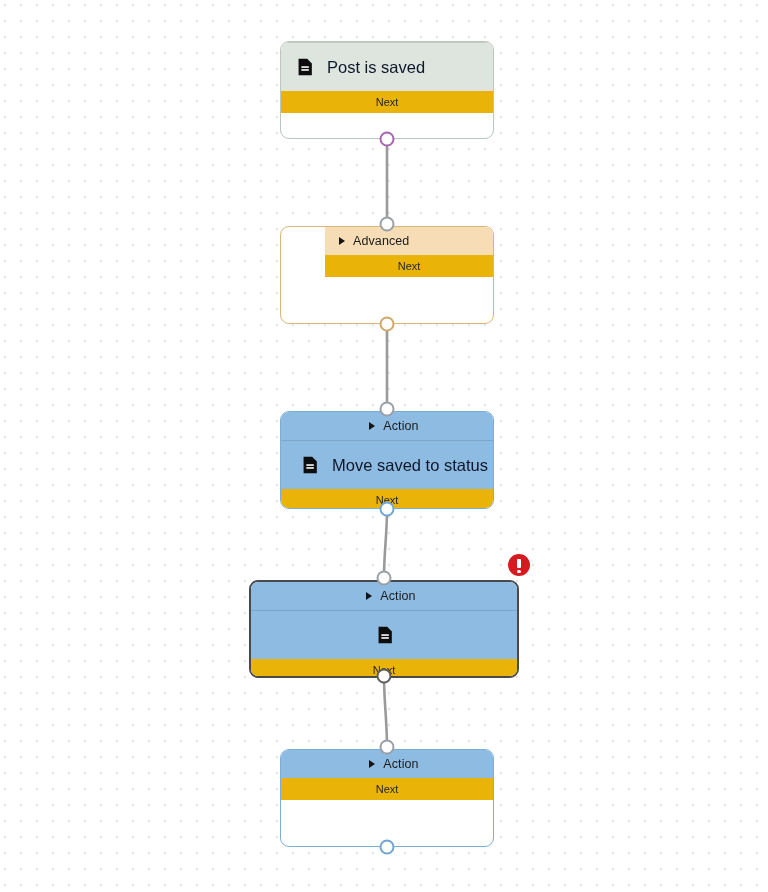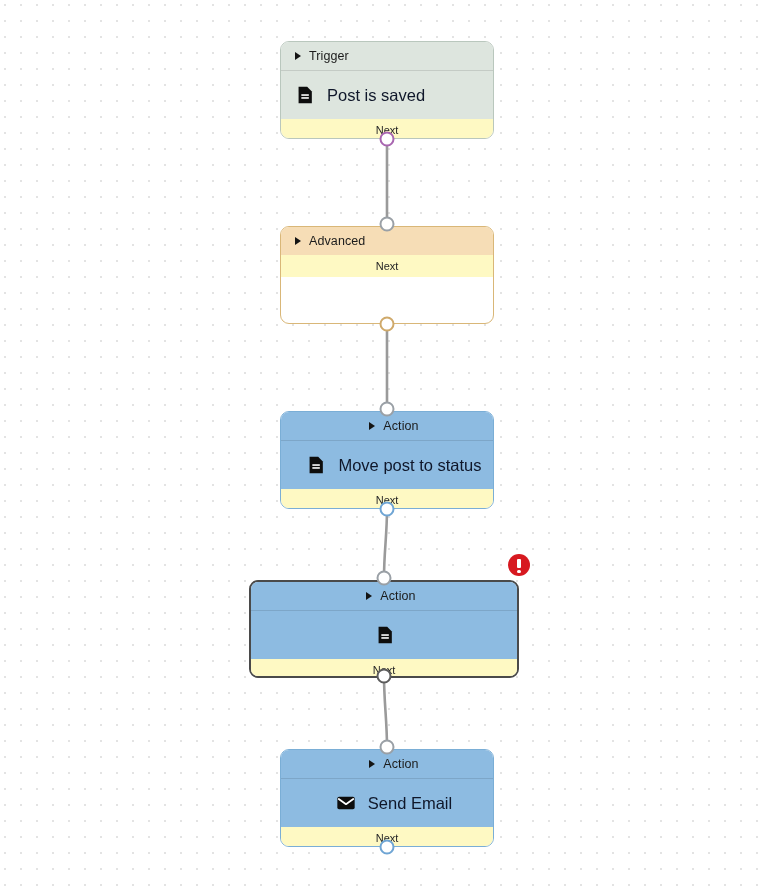--- a/index.html
+++ b/index.html
@@ -37,21 +37,21 @@
   
   .node {
     position: absolute;
     box-sizing: border-box;
     border-radius: 9px;
     background: #ffffff;
     overflow: hidden;
     z-index: 3;
   }
   .node.theme-trigger  { border: 1px solid #b9c7bd; }
-  .node.theme-advanced { border: 1px solid #d9b778; }
+  .node.theme-advanced { border: 1px solid #d9b778; padding-left: 44px; }
   .node.theme-action   { border: 1px solid #7aaed6; }
   .node.selected {
     border: 2px solid #4a4a4a;
     z-index: 4;
   }
 
   .node-header {
     display: flex;
     align-items: center;
     height: 28px;
@@ -81,21 +81,21 @@
   }
   .node-body .bicon {
     width: 20px; height: 20px;
     margin-right: 12px;
     flex: 0 0 20px;
     display: block;
   }
 
   .node-footer {
     height: 22px;
-    background: #fef9c3;
+    background: #eab308;
     display: flex;
     align-items: center;
     justify-content: center;
     font-size: 11px;
     color: #262626;
   }
 
   
   .theme-trigger  .node-header, .theme-trigger  .node-body  { background: #dde5de; }
   .theme-advanced .node-header, .theme-advanced .node-body  { background: #f6ddb6; }
@@ -152,24 +152,20 @@
 
   <svg id="edges" viewBox="0 0 768 892" width="768" height="892">
       <path d="M387,139 C387,175 387,190 387,224" fill="none" stroke="#9a9a9a" stroke-width="2.6" stroke-linecap="round"></path>
       <path d="M387,324 C387,360 387,375 387,409" fill="none" stroke="#9a9a9a" stroke-width="2.6" stroke-linecap="round"></path>
       <path d="M387,509 C387,535 384,552 384,578" fill="none" stroke="#9a9a9a" stroke-width="2.6" stroke-linecap="round"></path>
       <path d="M384,676 C384,702 387,721 387,747" fill="none" stroke="#9a9a9a" stroke-width="2.6" stroke-linecap="round"></path>
     </svg>
 
   <div id="node-layer">
       <div class="node theme-trigger" style="left: 280px; top: 41px; width: 214px; height: 98px;">
-        <div class="node-header">
-          <span class="tri"></span>
-          <span>Trigger</span>
-        </div>
         <div class="node-body">
           <svg class="bicon" viewBox="0 0 24 24">
             <path d="M4.3 2.2 H14.6 L20.2 7.8 V21.8 H4.3 Z" fill="#0d0d0d"></path>
             <path d="M14.6 2.2 V7.8 H20.2" fill="#ffffff" opacity="0"></path>
             <rect x="7.6" y="11.1" width="9" height="1.9" fill="#ffffff"></rect>
             <rect x="7.6" y="14.6" width="9" height="1.9" fill="#ffffff"></rect>
           </svg>
           <span>Post is saved</span>
         </div>
         <div class="node-footer">
@@ -190,21 +186,21 @@
           <span class="tri"></span>
           <span>Action</span>
         </div>
         <div class="node-body">
           <svg class="bicon" viewBox="0 0 24 24">
             <path d="M4.3 2.2 H14.6 L20.2 7.8 V21.8 H4.3 Z" fill="#0d0d0d"></path>
             <path d="M14.6 2.2 V7.8 H20.2" fill="#ffffff" opacity="0"></path>
             <rect x="7.6" y="11.1" width="9" height="1.9" fill="#ffffff"></rect>
             <rect x="7.6" y="14.6" width="9" height="1.9" fill="#ffffff"></rect>
           </svg>
-          <span>Move post to status</span>
+          <span>Move saved to status</span>
         </div>
         <div class="node-footer">
           <span>Next</span>
         </div>
       </div>
       <div class="node theme-action selected" style="left: 249px; top: 580px; width: 270px; height: 98px;">
         <div class="node-header">
           <span class="tri"></span>
           <span>Action</span>
         </div>
@@ -217,27 +213,20 @@
           </svg>
         </div>
         <div class="node-footer">
           <span>Next</span>
         </div>
       </div>
       <div class="node theme-action" style="left: 280px; top: 749px; width: 214px; height: 98px;">
         <div class="node-header">
           <span class="tri"></span>
           <span>Action</span>
-        </div>
-        <div class="node-body">
-          <svg class="bicon" viewBox="0 0 24 24">
-            <rect x="1.6" y="4.6" width="20.8" height="15" rx="2.1" fill="#0d0d0d"></rect>
-            <path d="M3.3 7.1 L12 13.4 L20.7 7.1" fill="none" stroke="#ffffff" stroke-width="2.1" stroke-linecap="round" stroke-linejoin="round"></path>
-          </svg>
-          <span>Send Email</span>
         </div>
         <div class="node-footer">
           <span>Next</span>
         </div>
       </div>
     </div>
   <div id="port-layer">
       <div class="port p-purple" style="left: 387px; top: 139px;"></div>
       <div class="port p-grey" style="left: 387px; top: 224px;"></div>
       <div class="port p-tan" style="left: 387px; top: 324px;"></div>

